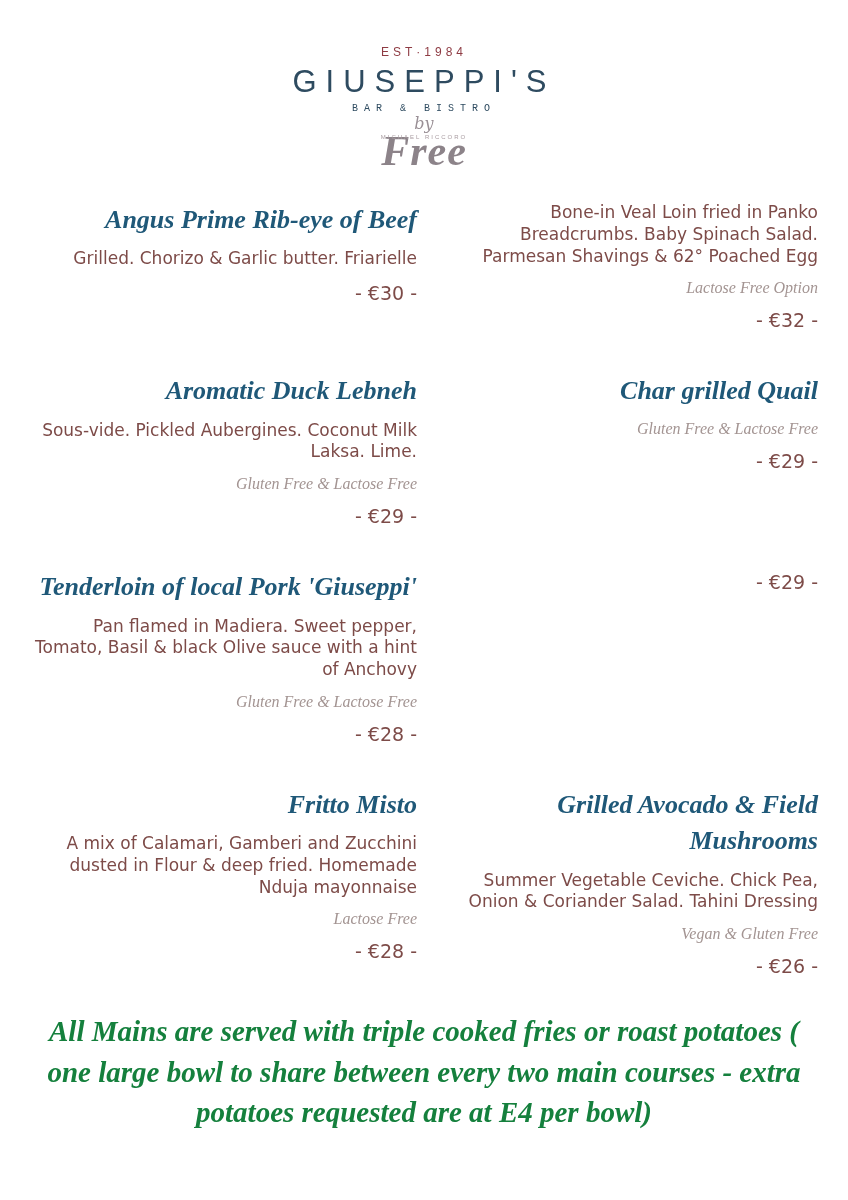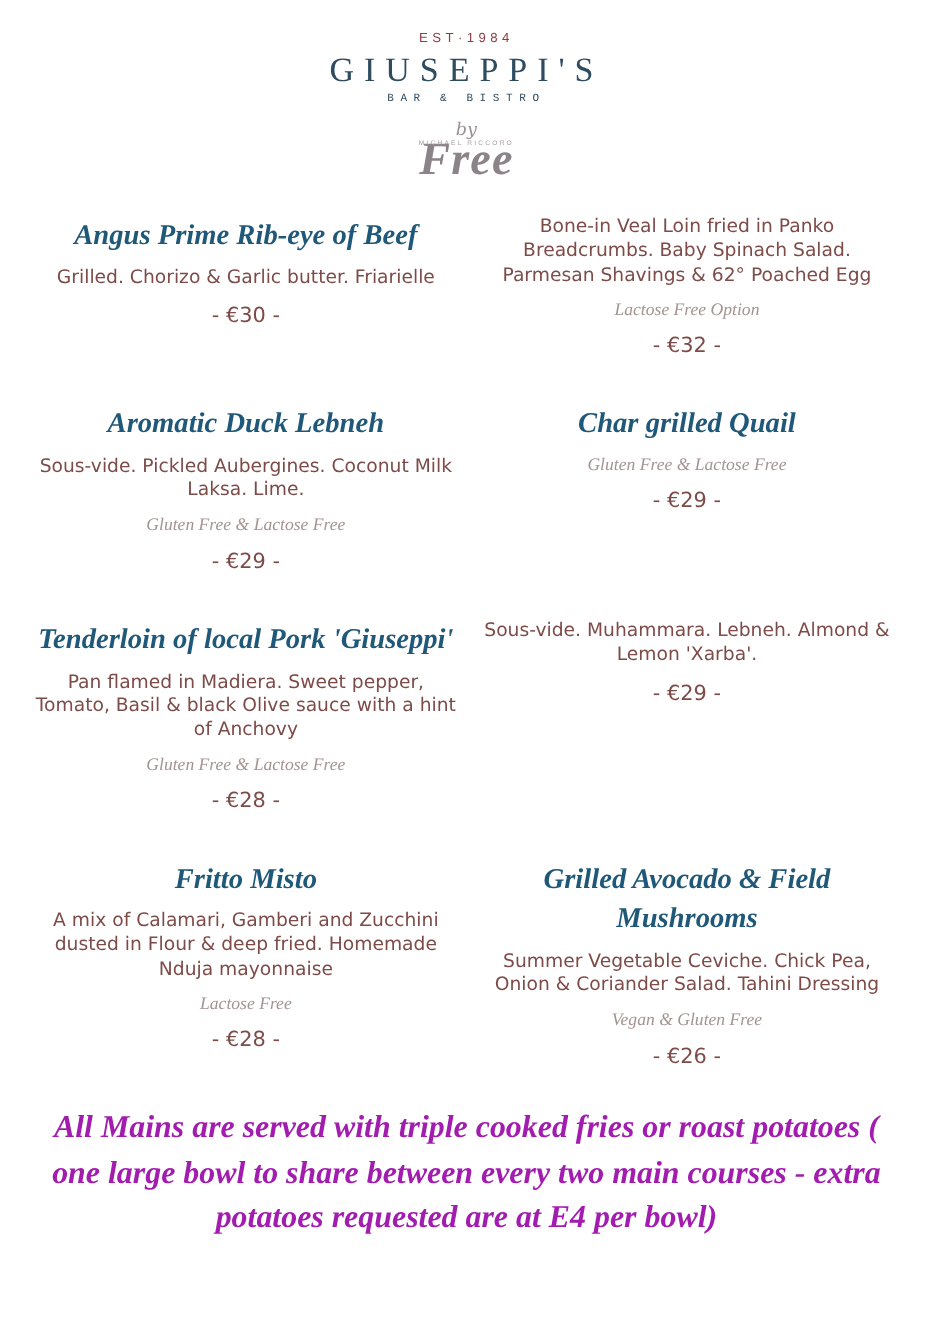--- a/index.html
+++ b/index.html
@@ -11,50 +11,50 @@
     width: 848px;
     height: 1200px;
     overflow: hidden;
     font-family: "DejaVu Sans", sans-serif;
     -webkit-font-smoothing: antialiased;
   }
   .page {
     width: 848px;
     height: 872px;
     box-sizing: border-box;
-    padding-top: 28px;
+    padding-top: 46px;
     text-align: center;
   }
 
   
   .logo { line-height: 1; }
   .logo-est {
     font-family: "Liberation Sans", sans-serif;
     font-size: 12px;
     letter-spacing: 4px;
     color: #8e3b43;
     font-weight: 400;
   }
   .logo-name {
     margin-top: 8px;
-    font-family: Liberation Serif, serif;
+    font-family: Liberation Sans, sans-serif;
     font-weight: 300;
     font-size: 31px;
     letter-spacing: 9px;
     color: #2e4b60;
   }
   .logo-tagline {
     margin-top: 7px;
     font-family: Liberation Mono, monospace;
     font-size: 10px;
     letter-spacing: 6px;
     color: #2e4b60;
   }
   .logo-by {
-    margin-top: 14px;
+    margin-top: 2px;
     font-family: "DejaVu Serif", serif;
     font-style: italic;
     font-size: 16px;
     color: #9a9096;
   }
   .logo-signature {
     font-family: "Liberation Sans", sans-serif;
     font-size: 6px;
     letter-spacing: 2px;
     color: #a89ba0;
@@ -72,20 +72,21 @@
   }
 
   
   .menu-grid {
     margin: 30px 30px 0 30px;
     display: grid;
     grid-template-columns: 1fr 1fr;
     column-gap: 14px;
     row-gap: 42px;
     align-items: start;
+    text-align: right;
   }
   .item-title {
     margin: 0 0 10px 0;
     font-family: "Liberation Serif", serif;
     font-style: italic;
     font-weight: 600;
     font-size: 26px;
     line-height: 1.4;
     color: #1f5878;
     white-space: pre-line;
@@ -113,21 +114,21 @@
 
   
   .note {
     margin: 34px auto 16px auto;
     max-width: 760px;
     font-family: "Liberation Serif", serif;
     font-style: italic;
     font-weight: 600;
     font-size: 29px;
     line-height: 1.4;
-    color: #a21caf;
+    color: #15803d;
     white-space: pre-line;
   }
 </style>
 </head>
 <body>
 
 <div class="page">
 
   <header class="logo">
     <div class="logo-est">EST·1984</div>
@@ -166,21 +167,20 @@
     </section>
 
     <section class="item">
       <h3 class="item-title">Tenderloin of local Pork 'Giuseppi'</h3>
       <p class="item-desc">Pan flamed in Madiera. Sweet pepper, Tomato, Basil &amp; black Olive sauce with a hint of Anchovy</p>
       <p class="item-dietary">Gluten Free &amp; Lactose Free</p>
       <p class="item-price">- €28 -</p>
     </section>
 
     <section class="item">
-      <p class="item-desc">Sous-vide. Muhammara. Lebneh. Almond &amp; Lemon 'Xarba'.</p>
 
       <p class="item-price">- €29 -</p>
     </section>
 
     <section class="item">
       <h3 class="item-title">Fritto Misto</h3>
       <p class="item-desc">A mix of Calamari, Gamberi and Zucchini dusted in Flour &amp; deep fried. Homemade Nduja mayonnaise</p>
       <p class="item-dietary">Lactose Free</p>
       <p class="item-price">- €28 -</p>
     </section>

